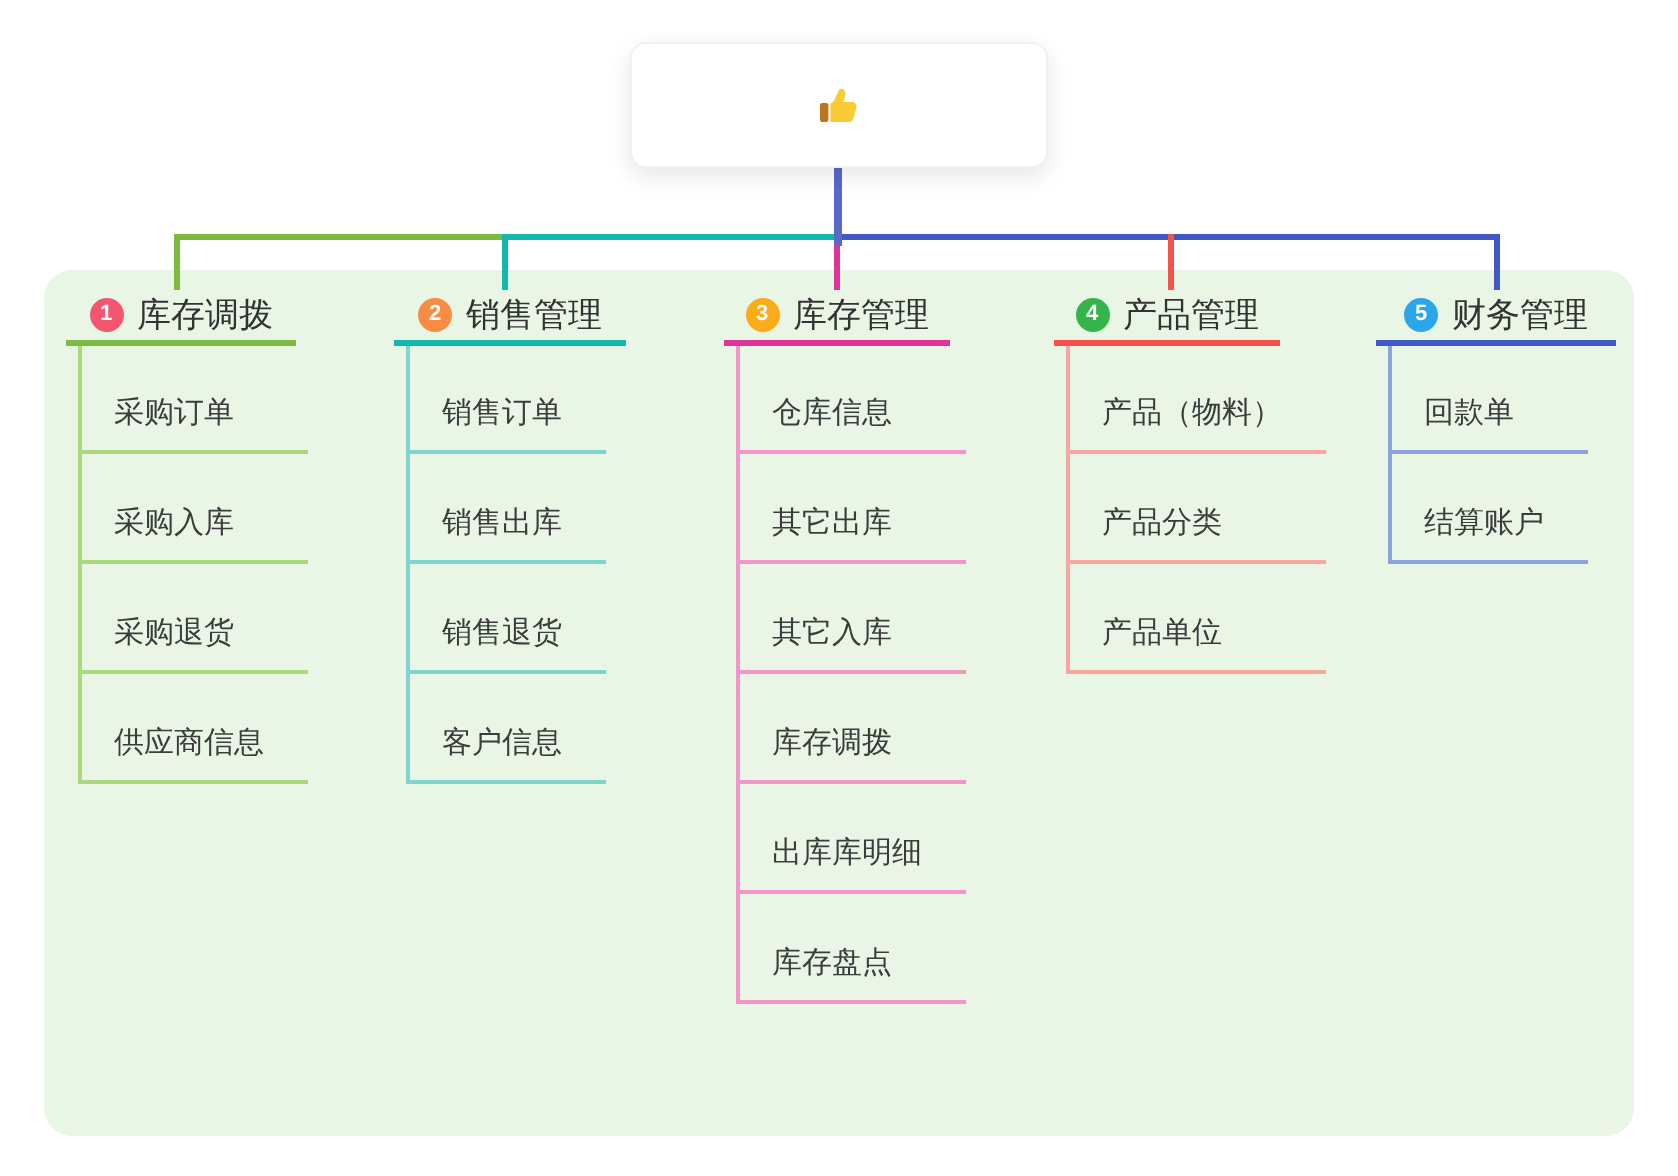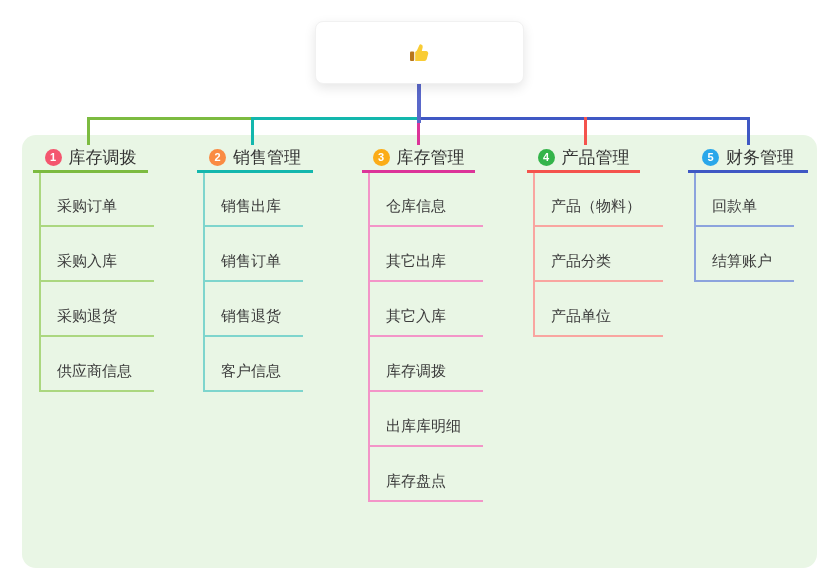--- a/index.html
+++ b/index.html
@@ -89,22 +89,22 @@
       <div class="child" style="border-bottom-color: rgb(171, 215, 127);">供应商信息</div>
     </div>
   </div>
 
   <div class="branch b2">
     <div class="branch-node" style="border-bottom-color: rgb(19, 183, 173);">
       <span class="badge" style="background-color: rgb(250, 139, 67);">2</span>
       <span class="branch-label">销售管理</span>
     </div>
     <div class="children" style="border-left-color: rgb(126, 213, 205);">
+      <div class="child" style="border-bottom-color: rgb(126, 213, 205);">销售订单</div>
       <div class="child" style="border-bottom-color: rgb(126, 213, 205);">销售出库</div>
-      <div class="child" style="border-bottom-color: rgb(126, 213, 205);">销售订单</div>
       <div class="child" style="border-bottom-color: rgb(126, 213, 205);">销售退货</div>
       <div class="child" style="border-bottom-color: rgb(126, 213, 205);">客户信息</div>
     </div>
   </div>
 
   <div class="branch b3">
     <div class="branch-node" style="border-bottom-color: rgb(220, 52, 153);">
       <span class="badge" style="background-color: rgb(251, 172, 24);">3</span>
       <span class="branch-label">库存管理</span>
     </div>

